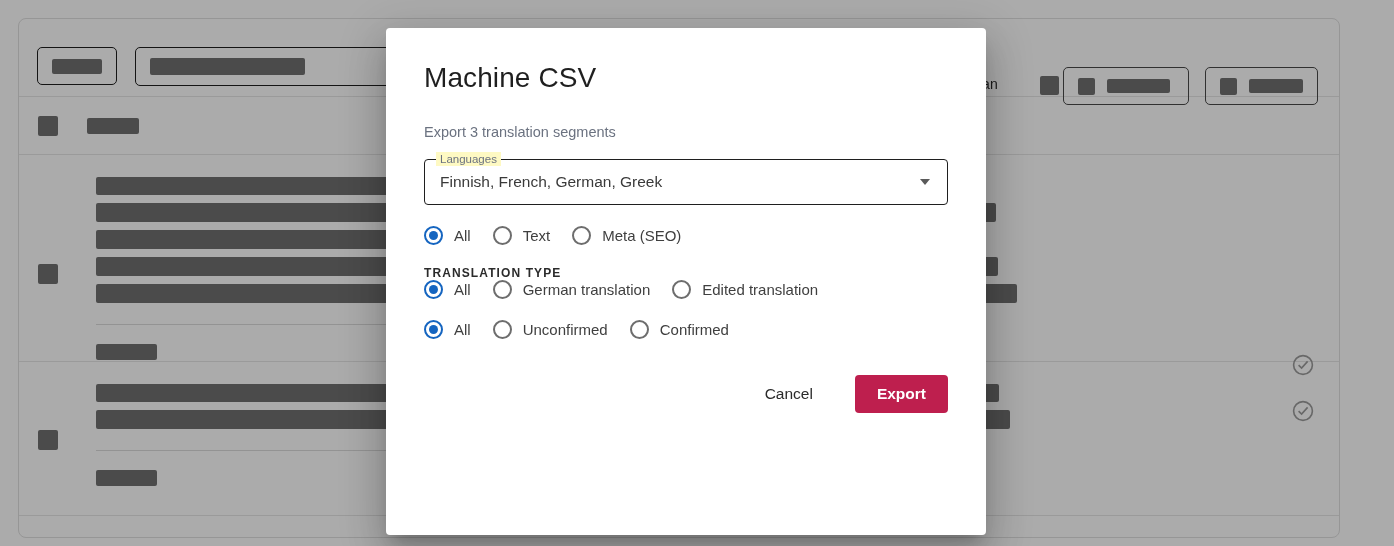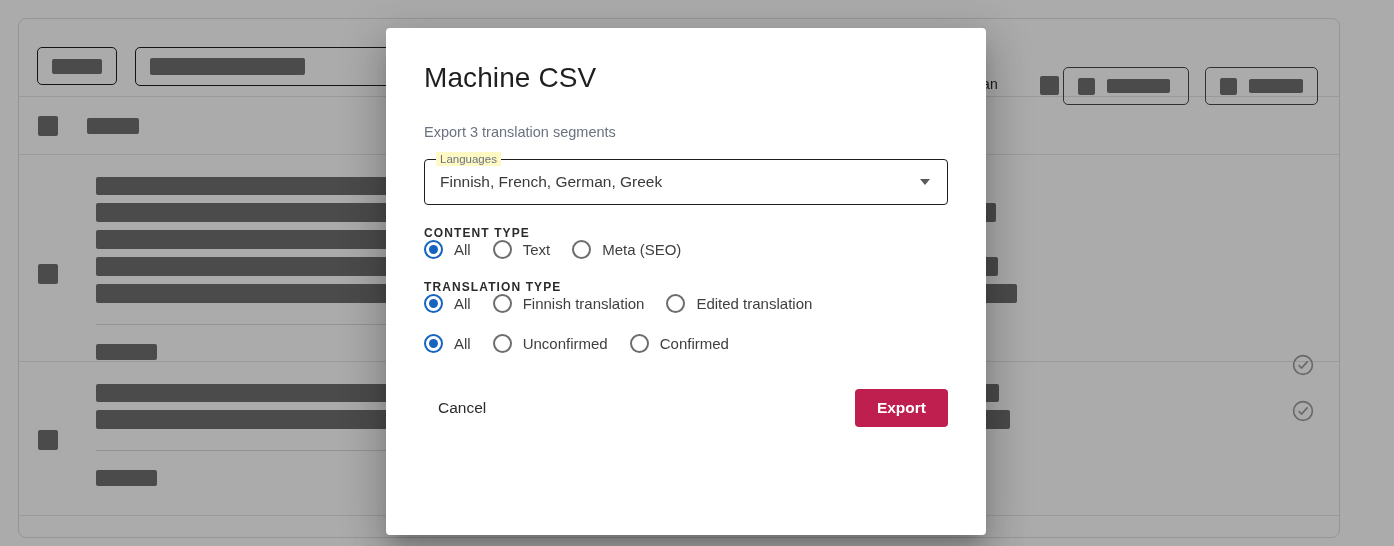--- a/index.html
+++ b/index.html
@@ -204,23 +204,23 @@
   }
   .radio-label {
     font-size: 15px;
     color: #3f3f3f;
     white-space: nowrap;
   }
 
   
   .actions {
     display: flex;
-    justify-content: space-between;
-    align-items: center;
-    gap: 20px;
+    justify-content: flex-end;
+    align-items: center;
+    gap: 28px;
     margin-top: 36px;
   }
   .btn-cancel {
     background: none;
     border: none;
     font-family: inherit;
     font-size: 15.5px;
     color: #2b2b2b;
     padding: 9px 14px;
     cursor: pointer;
@@ -332,21 +332,20 @@
 
   <div class="select-wrap">
     <span class="select-label">Languages</span>
     <div class="select-field">
       <span class="select-value">Finnish, French, German, Greek</span>
       <span class="caret"></span>
     </div>
   </div>
 
   <div class="group">
-    <div class="group-label">CONTENT TYPE</div>
     <div class="radio-row">
       <label class="radio-item">
         <span class="radio on"></span>
         <span class="radio-label">All</span>
       </label>
       <label class="radio-item">
         <span class="radio"></span>
         <span class="radio-label">Text</span>
       </label>
       <label class="radio-item">
@@ -358,21 +357,21 @@
 
   <div class="group">
     <div class="group-label">TRANSLATION TYPE</div>
     <div class="radio-row">
       <label class="radio-item">
         <span class="radio on"></span>
         <span class="radio-label">All</span>
       </label>
       <label class="radio-item">
         <span class="radio"></span>
-        <span class="radio-label">Finnish translation</span>
+        <span class="radio-label">German translation</span>
       </label>
       <label class="radio-item">
         <span class="radio"></span>
         <span class="radio-label">Edited translation</span>
       </label>
     </div>
   </div>
 
   <div class="group">
     <div class="radio-row">

